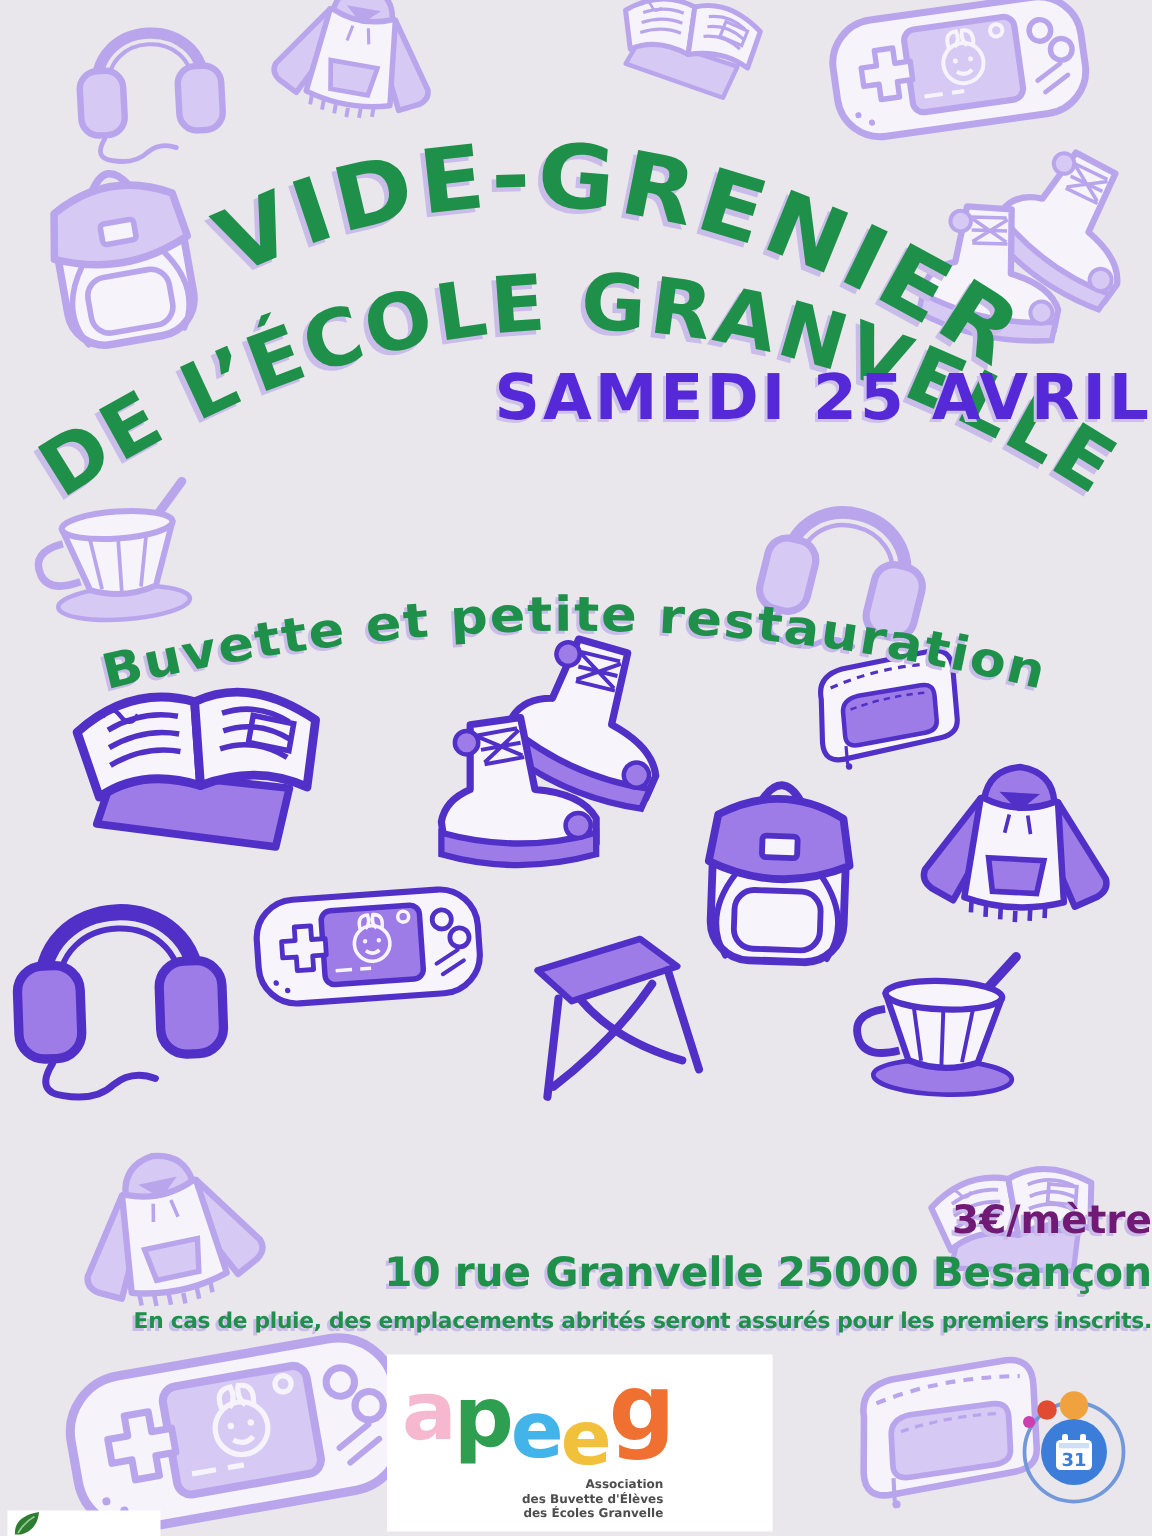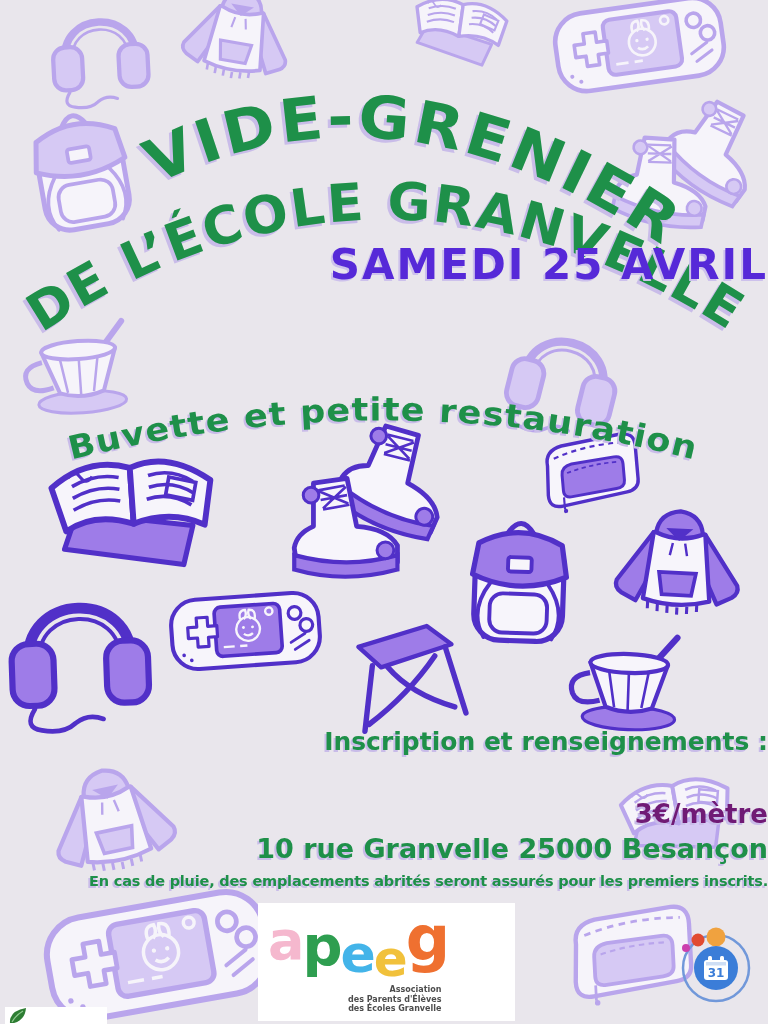--- a/index.html
+++ b/index.html
@@ -211,36 +211,35 @@
     </defs>
     <text class="t1" transform="translate(-3,3)" style="color: rgb(201, 188, 233);"><textPath href="#arc-t1" startOffset="50%" textLength="540" lengthAdjust="spacingAndGlyphs">VIDE-GRENIER</textPath></text>
     <text class="t1" style="color: rgb(30, 144, 73);"><textPath href="#arc-t1" startOffset="50%" textLength="540" lengthAdjust="spacingAndGlyphs">VIDE-GRENIER</textPath></text>
     <text class="t2" transform="translate(-3,3)" style="color: rgb(201, 188, 233);"><textPath href="#arc-t2" startOffset="50%" textLength="735" lengthAdjust="spacingAndGlyphs">DE L’ÉCOLE GRANVELLE</textPath></text>
     <text class="t2" style="color: rgb(30, 144, 73);"><textPath href="#arc-t2" startOffset="50%" textLength="735" lengthAdjust="spacingAndGlyphs">DE L’ÉCOLE GRANVELLE</textPath></text>
     <text class="tag" transform="translate(-2,2)" style="color: rgb(201, 188, 233);"><textPath href="#arc-tag" startOffset="50%" textLength="630" lengthAdjust="spacingAndGlyphs">Buvette et petite restauration</textPath></text>
     <text class="tag" style="color: rgb(30, 144, 73);"><textPath href="#arc-tag" startOffset="50%" textLength="630" lengthAdjust="spacingAndGlyphs">Buvette et petite restauration</textPath></text>
   </svg>
 
   <div class="txt purple" id="date-line" style="color: rgb(86, 41, 216);">SAMEDI 25 AVRIL</div>
-  <div class="txt green" id="info-heading" style="color: rgb(30, 144, 73);">Inscription et renseignements :</div>
   <div class="txt green" id="price-line" style="color: #701a75;">3€/mètre</div>
   <div class="txt green" id="address-line" style="color: rgb(30, 144, 73);">10 rue Granvelle 25000 Besançon</div>
   <div class="txt green" id="rain-note" style="color: rgb(30, 144, 73);">En cas de pluie, des emplacements abrités seront assurés pour les premiers inscrits.</div>
 
   <div class="apeeg">
     <div class="apeeg-letters">
       <span class="l-a" style="color: rgb(245, 184, 206);">a</span>
       <span class="l-p" style="color: rgb(46, 158, 80);">p</span>
       <span class="l-e1" style="color: rgb(67, 180, 233);">e</span>
       <span class="l-e2" style="color: rgb(241, 193, 59);">e</span>
       <span class="l-g" style="color: rgb(239, 112, 48);">g</span>
     </div>
     <div class="apeeg-caption">
       <div>Association</div>
-      <div>des Parents d'Élèves</div>
+      <div>des Buvette d'Élèves</div>
       <div>des Écoles Granvelle</div>
     </div>
   </div>
 
   <div class="leaf-chip">
     <svg viewBox="0 0 22 17">
       <path d="M2 16 Q1 4 18 1 Q17 13 6 16 Z" fill="#2e7d33"></path>
       <path d="M4 15 Q8 8 15 4" stroke="#8fca8f" stroke-width="1.2" fill="none"></path>
     </svg>
   </div>

